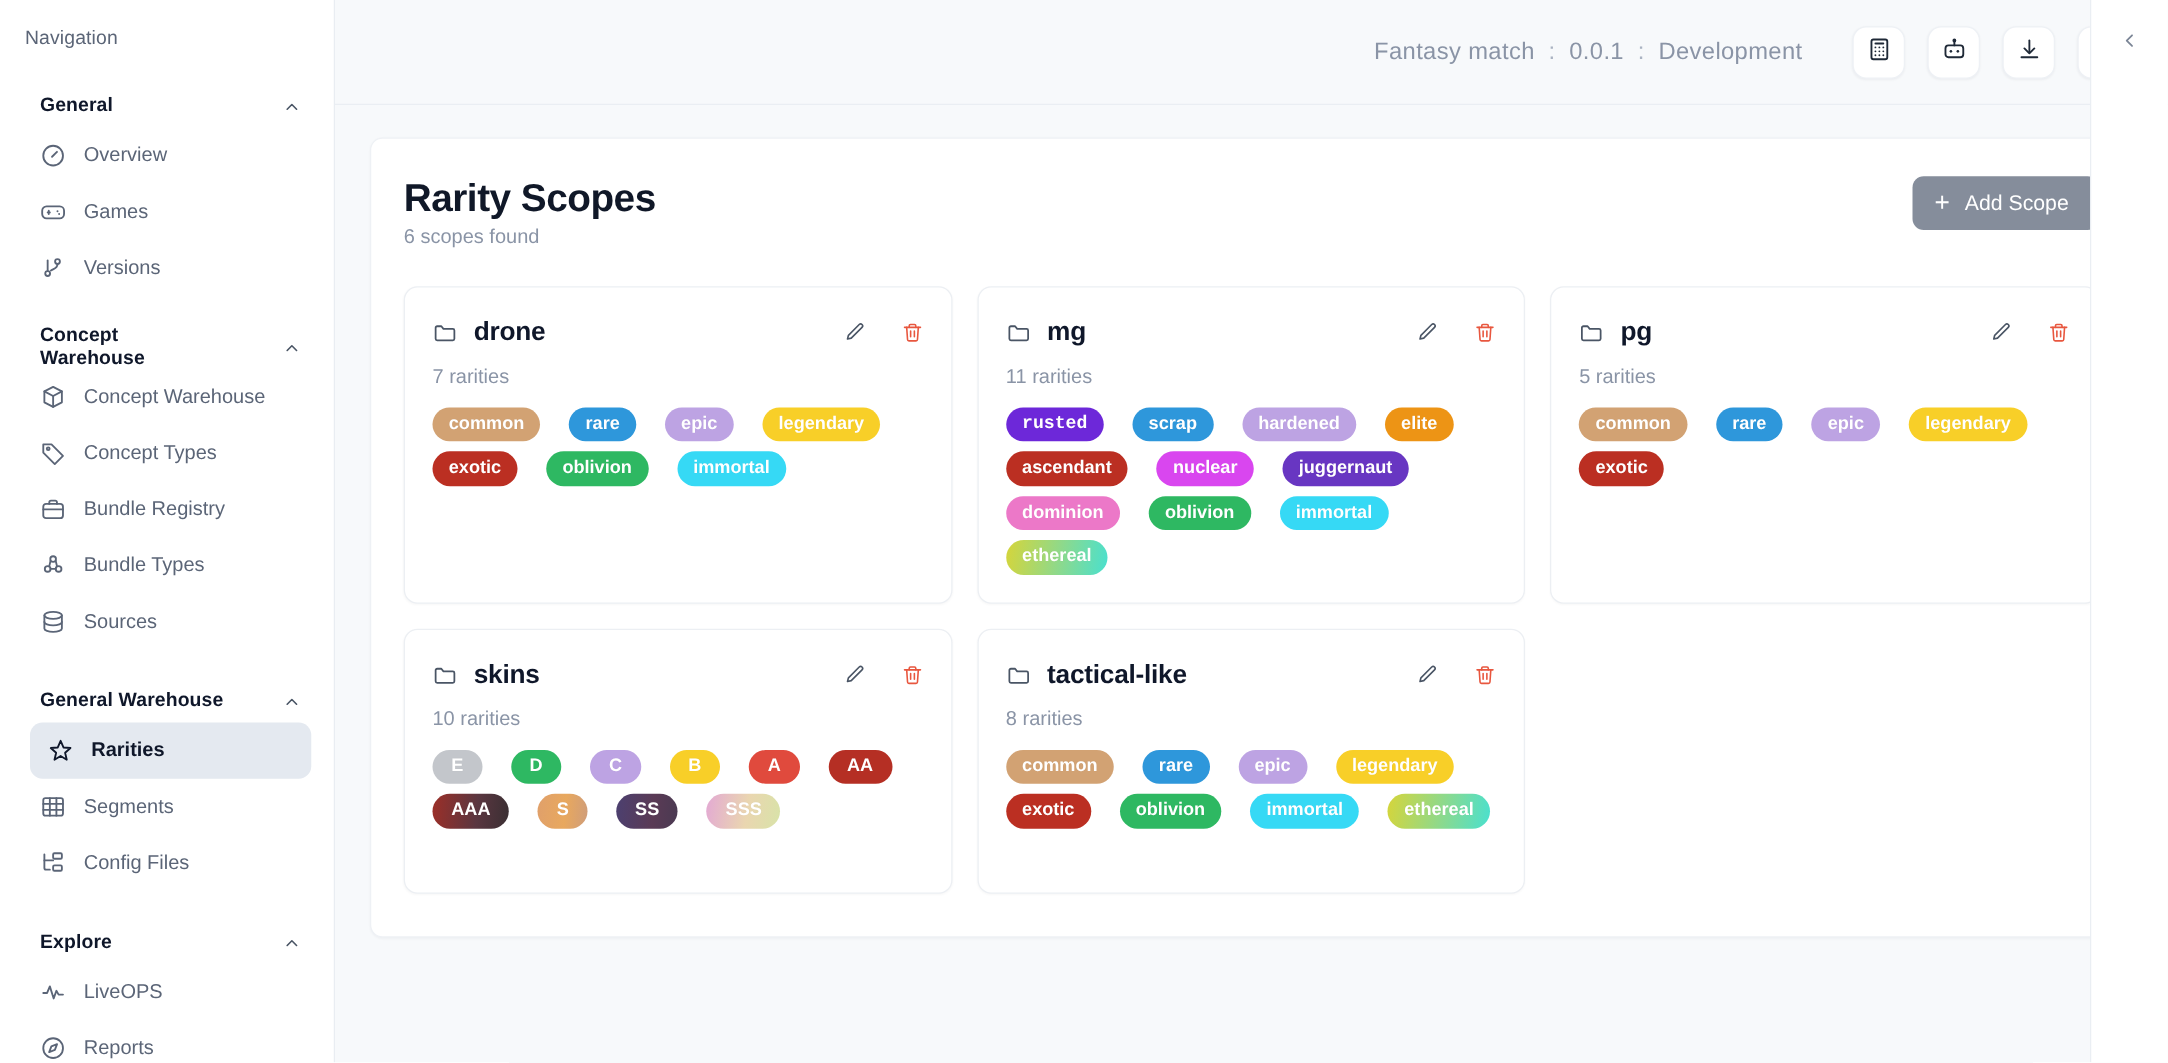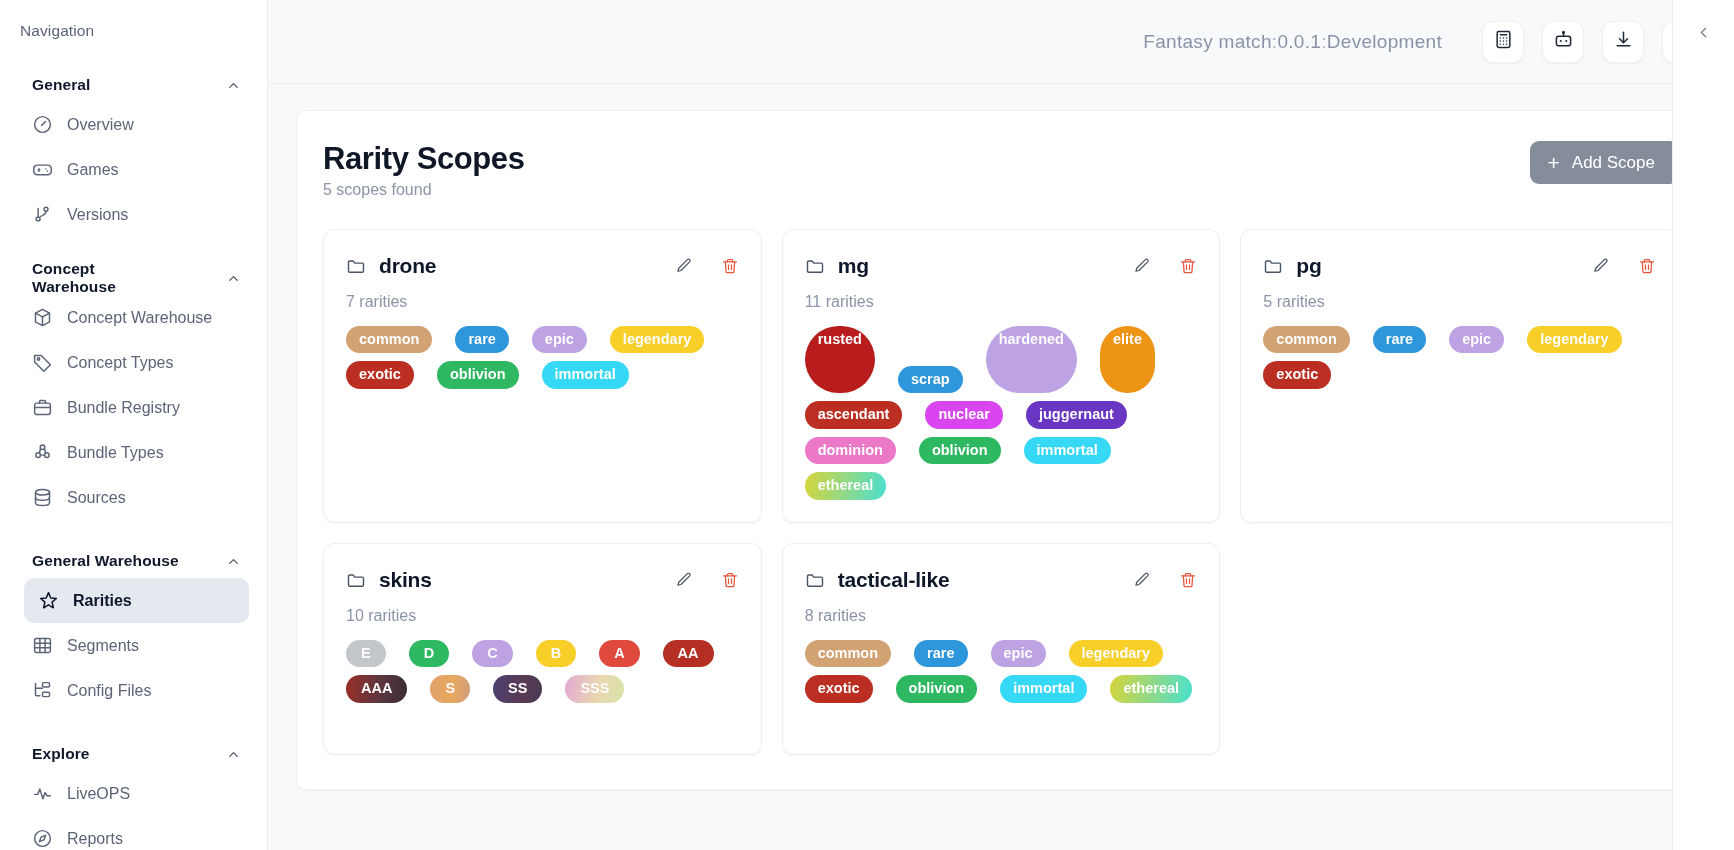--- a/index.html
+++ b/index.html
@@ -48,21 +48,21 @@
   
   .main { flex: 1 1 auto; height: 850px; background: #f7f9fb; position: relative; overflow: hidden; }
   .topbar {
     height: 84px; display: flex; align-items: center; justify-content: flex-end;
     padding: 0 30px 0 0; gap: 18px;
     background: #f7f9fb;
     border-bottom: 1px solid #eaeef3;
   }
   .env-label {
     font-size: 19px; color: #8a94a6; font-weight: 400; letter-spacing: .3px;
-    display: flex; align-items: center; margin-right: 22px; white-space: nowrap;
+    display: flex; align-items: center; gap: 11px; margin-right: 22px; white-space: nowrap;
   }
   .env-sep { color: #aab3c2; }
   .icon-btn {
     width: 42px; height: 42px; border-radius: 11px; background: #ffffff;
     border: 1px solid #eef1f5;
     box-shadow: 0 1px 2px rgba(16,24,40,.05);
     display: flex; align-items: center; justify-content: center;
     cursor: pointer; color: #1f2937; flex: 0 0 42px;
   }
 
@@ -362,21 +362,21 @@
         </span>
       </div>
     </div>
 
     <div class="content-wrap">
       <div class="panel">
 
         <div class="panel-head">
           <div>
             <div class="page-title">Rarity Scopes</div>
-            <div class="page-sub">5 scopes found</div>
+            <div class="page-sub">6 scopes found</div>
           </div>
           <button class="add-btn">
             <span class="plus">+</span>
             <span>Add Scope</span>
           </button>
         </div>
 
         <div class="grid" id="scope-grid">
             <div class="card">
               <div class="card-head">
@@ -436,22 +436,22 @@
                       <path d="M3.5 6.5h17"></path>
                       <path d="M8.5 6.5V4.8A1.3 1.3 0 0 1 9.8 3.5h4.4a1.3 1.3 0 0 1 1.3 1.3v1.7"></path>
                       <path d="M5.8 6.5l.9 13a1.5 1.5 0 0 0 1.5 1.4h7.6a1.5 1.5 0 0 0 1.5-1.4l.9-13"></path>
                       <path d="M10 10.5v6M14 10.5v6"></path>
                     </svg>
                   </span>
                 </div>
               </div>
               <div class="card-count">11 rarities</div>
               <div class="badges">
-                <span class="badge" style="background-color:#b91c1c;">rusted</span>
-                <span class="badge" style="background-color:#2e97db;margin-top:40px;">scrap</span>
+                <span class="badge" style="background-color:#6d28d9;font-family:Liberation Mono, monospace;">rusted</span>
+                <span class="badge" style="background-color:#2e97db;">scrap</span>
                 <span class="badge" style="background-color:#bda3e3;">hardened</span>
                 <span class="badge" style="background-color:#ed9415;">elite</span>
                 <span class="badge" style="background-color:#bb2f22;">ascendant</span>
                 <span class="badge" style="background-color:#d946ef;">nuclear</span>
                 <span class="badge" style="background-color:#6836c2;">juggernaut</span>
                 <span class="badge" style="background-color:#ec78c8;">dominion</span>
                 <span class="badge" style="background-color:#2eb862;">oblivion</span>
                 <span class="badge" style="background-color:#36d9f5;">immortal</span>
                 <span class="badge" style="background-image:linear-gradient(100deg,#d6d53a 0%,#8fd98a 52%,#49e0cf 100%);">ethereal</span>
               </div>

